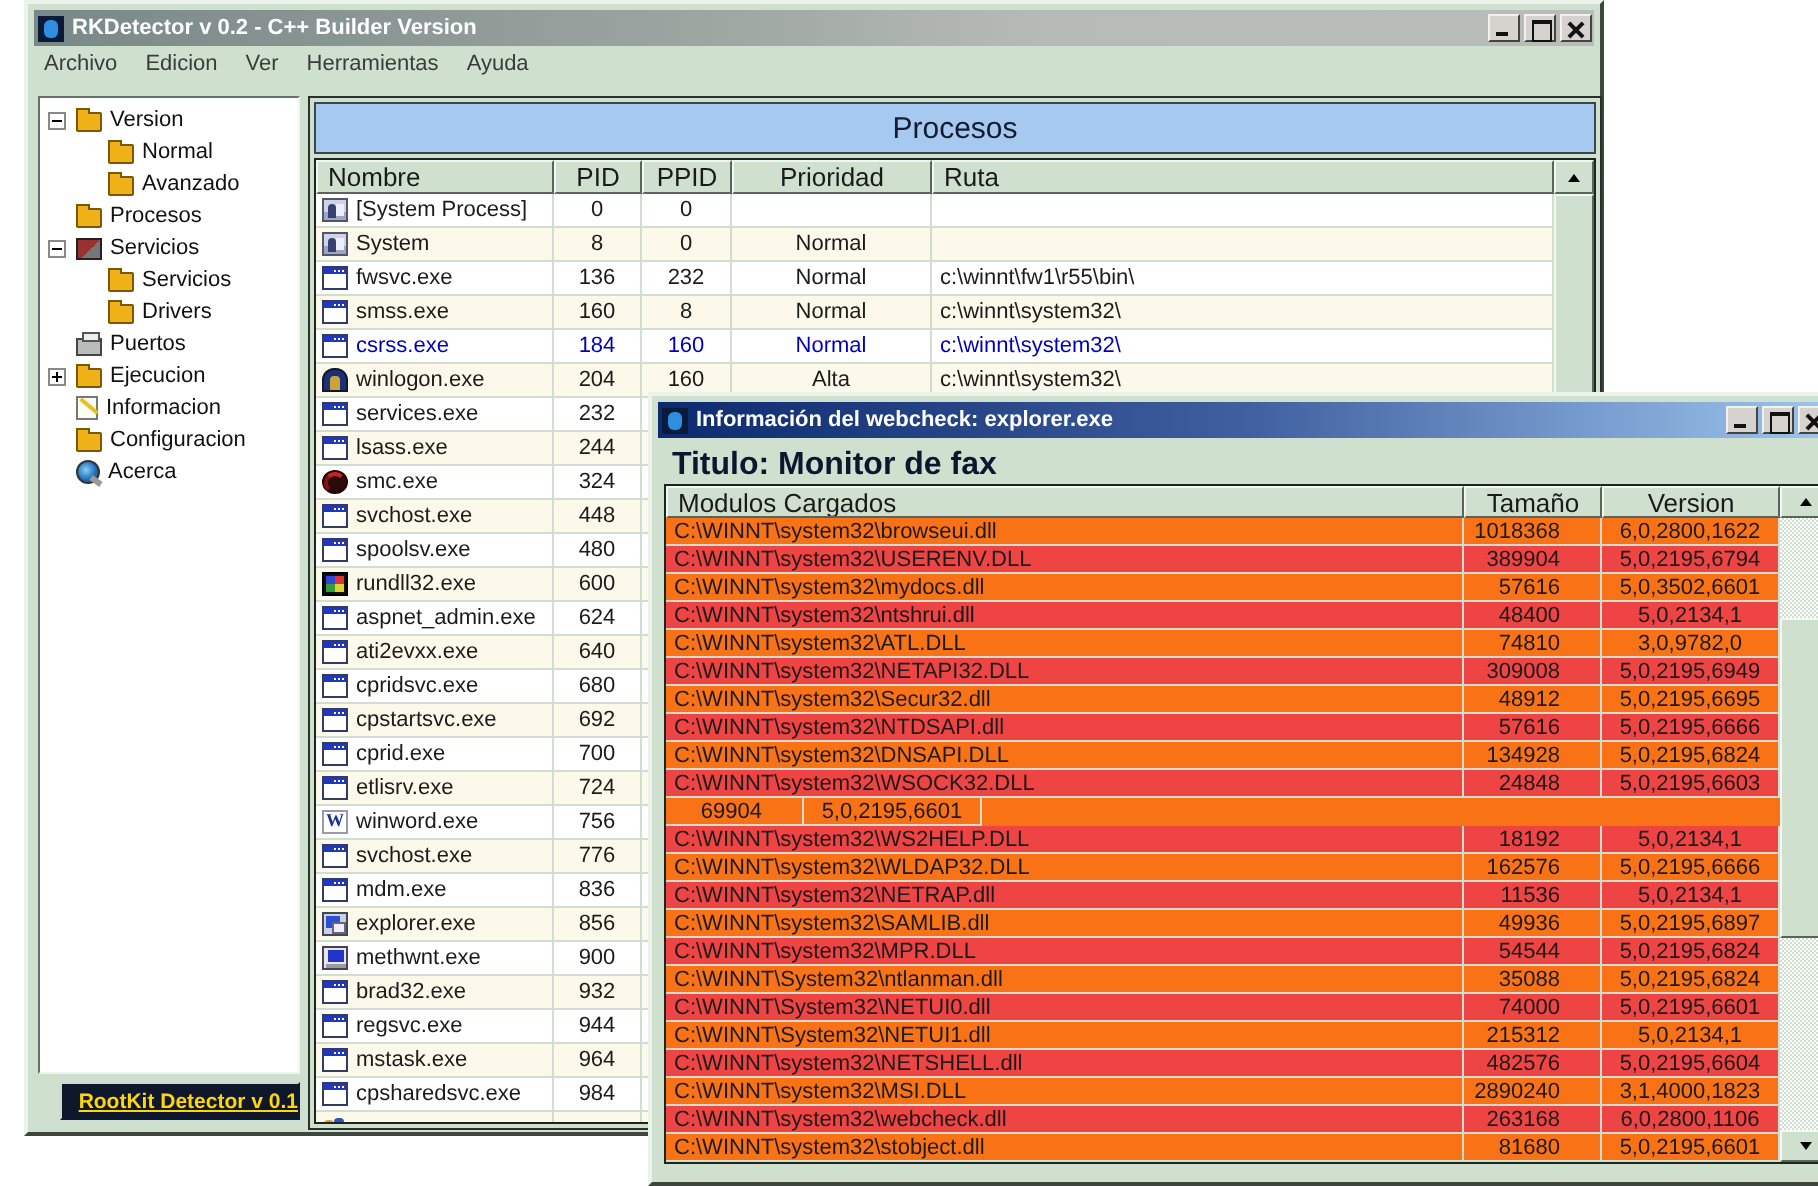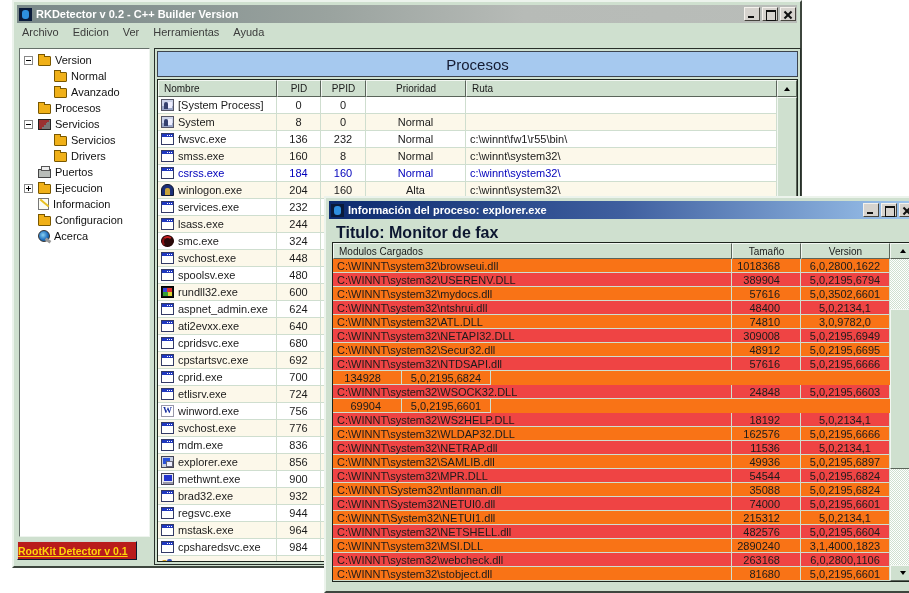--- a/index.html
+++ b/index.html
@@ -33,27 +33,27 @@
 .ticon{width:14px;height:13px;margin-right:4px;flex:0 0 auto;position:relative;}
 .ticon.folder{width:13px;height:10px;margin-top:2px;background:#f0b018;border:1px solid #7a5800;border-radius:1px;}
 .ticon.folder::before{content:'';position:absolute;left:-1px;top:-3px;width:5px;height:2px;background:#f0b018;border:1px solid #7a5800;border-bottom:none;}
 .ticon.services{width:13px;height:11px;margin-top:1px;background:linear-gradient(135deg,#9a3030 0 55%,#777 55%);border:1px solid #222;}
 .ticon.printer{width:13px;height:9px;margin-top:3px;background:#b9bdb9;border:1px solid #444;}
 .ticon.printer::before{content:'';position:absolute;left:2px;top:-4px;width:7px;height:3px;background:#eee;border:1px solid #555;}
 .ticon.notes{width:11px;height:12px;background:#fcfcf4;border:1px solid #777;}
 .ticon.notes::after{content:'';position:absolute;left:0px;top:3px;width:11px;height:2px;background:#e8c020;transform:rotate(40deg);}
 .ticon.globe{width:12px;height:12px;border-radius:50%;background:radial-gradient(circle at 4px 4px,#8ad0f0,#2070c0 55%,#104880);border:1px solid #333;}
 .ticon.globe::after{content:'';position:absolute;right:-2px;bottom:-1px;width:6px;height:3px;background:#999;transform:rotate(35deg);}
-#brand{position:absolute;left:3px;top:539px;width:120px;height:19px;background:#b91c1c;border:1px solid;border-color:#cfd8cf #0a1830 #0a1830 #cfd8cf;color:#ffd60a;font-weight:bold;font-size:10.5px;display:flex;align-items:center;justify-content:flex-start;}
+#brand{position:absolute;left:16px;top:539px;width:120px;height:19px;background:#0f172a;border:1px solid;border-color:#cfd8cf #0a1830 #0a1830 #cfd8cf;color:#ffd60a;font-weight:bold;font-size:10.5px;display:flex;align-items:center;justify-content:flex-end;}
 #brand span{text-decoration:underline;}
 #content{position:absolute;left:140px;top:46px;width:647px;height:517px;border:1px solid #28302a;background:#cfe0cf;}
 #banner{position:absolute;left:2px;top:2px;width:641px;height:26px;background:#a6c9ef;border:1px solid #3c444e;color:#141b32;font-size:15px;display:flex;align-items:center;justify-content:center;}
 #proc-table{position:absolute;left:2px;top:30px;width:641px;height:483px;background:#fff;border:1px solid #1d251d;overflow:hidden;}
 .hrow{display:flex;height:17px;}
-.hcell{background:#cfe0cf;border:1px solid;border-color:#f2f7f2 #5a645a #5a645a #f2f7f2;font-size:10px;color:#1a1a1a;display:flex;align-items:center;padding:0 5px;overflow:hidden;white-space:nowrap;flex:0 0 auto;}
+.hcell{background:#cfe0cf;border:1px solid;border-color:#f2f7f2 #5a645a #5a645a #f2f7f2;font-size:13px;color:#1a1a1a;display:flex;align-items:center;padding:0 5px;overflow:hidden;white-space:nowrap;flex:0 0 auto;}
 .hcell.cen{justify-content:center;}
 .c-name{width:119px;}
 .c-pid{width:44px;}
 .c-ppid{width:45px;}
 .c-prio{width:100px;}
 .c-path{width:311px;}
 .prow{display:flex;height:17px;background:#fff;}
 .prow.alt{background:#fcf8ea;}
 .pc{border-right:1px solid #cfdecf;border-bottom:1px solid #cfdecf;font-size:11px;color:#1b1b1b;display:flex;align-items:center;overflow:hidden;white-space:nowrap;flex:0 0 auto;}
 .pc.c-pid,.pc.c-ppid,.pc.c-prio{justify-content:center;}
@@ -492,21 +492,21 @@
               <div class="tri-down"></div>
             </div>
         </div>
       </div>
     </div>
   </div>
 
   <div class="win" id="info-win">
     <div class="titlebar">
       <div class="tb-icon"></div>
-      <div class="tb-title">Información del proceso: explorer.exe</div>
+      <div class="tb-title">Información del webcheck: explorer.exe</div>
       <div class="tb-btns">
         <div class="tb-btn g-min"></div>
         <div class="tb-btn g-max"></div>
         <div class="tb-btn g-x"></div>
       </div>
     </div>
     <div id="info-sub">Titulo: Monitor de fax</div>
     <div id="mod-table">
       <div class="hrow">
           <div class="hcell m-path">Modulos Cargados</div>
@@ -548,20 +548,21 @@
             <div class="mc m-path">C:\WINNT\system32\Secur32.dll</div>
             <div class="mc m-size">48912</div>
             <div class="mc m-ver">5,0,2195,6695</div>
           </div>
           <div class="mrow alt">
             <div class="mc m-path">C:\WINNT\system32\NTDSAPI.dll</div>
             <div class="mc m-size">57616</div>
             <div class="mc m-ver">5,0,2195,6666</div>
           </div>
           <div class="mrow">
+            <div class="mc m-path">C:\WINNT\system32\DNSAPI.DLL</div>
             <div class="mc m-size">134928</div>
             <div class="mc m-ver">5,0,2195,6824</div>
           </div>
           <div class="mrow alt">
             <div class="mc m-path">C:\WINNT\system32\WSOCK32.DLL</div>
             <div class="mc m-size">24848</div>
             <div class="mc m-ver">5,0,2195,6603</div>
           </div>
           <div class="mrow">
             <div class="mc m-size">69904</div>

